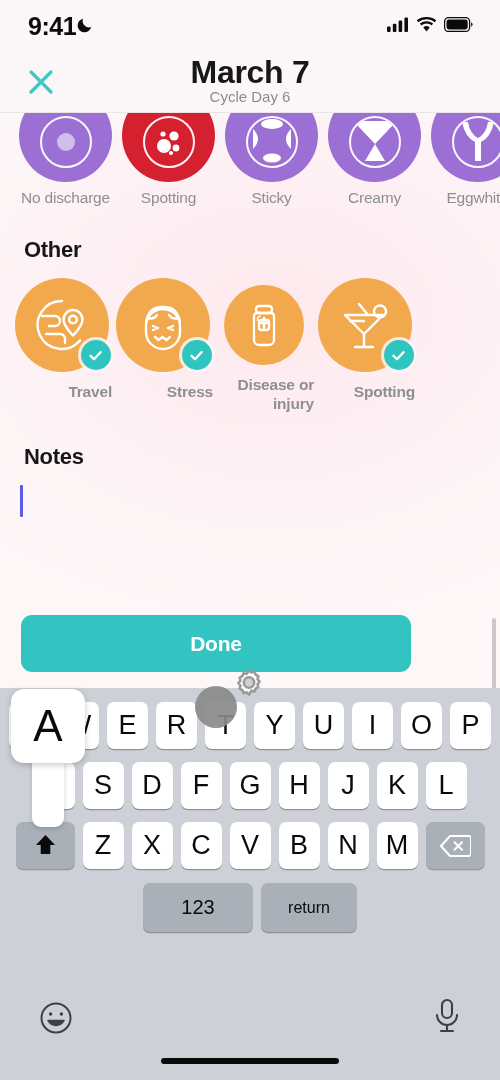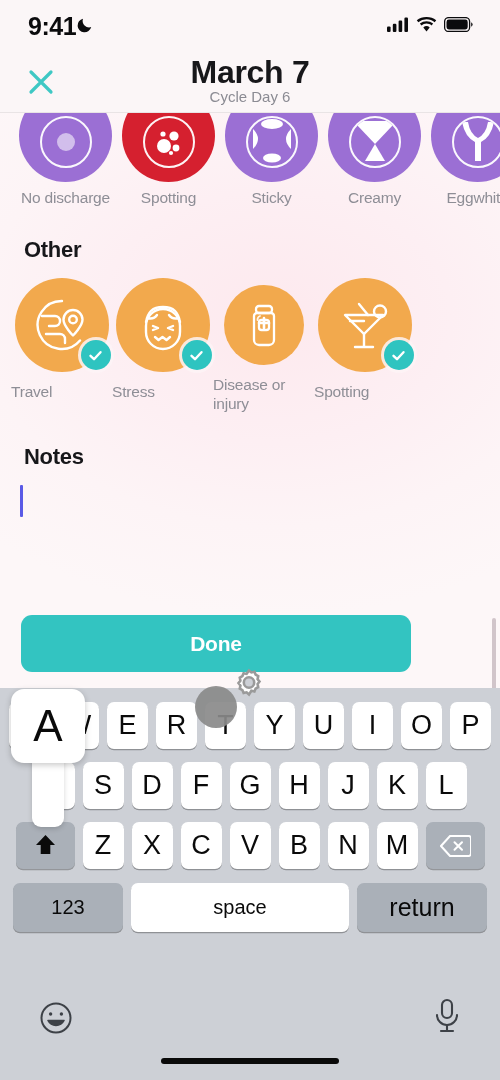--- a/index.html
+++ b/index.html
@@ -77,21 +77,21 @@
   .section-title {
     position:absolute; left:24px; font-size:22px; font-weight:700; color:#17171a;
     letter-spacing:-0.3px;
   }
 
   
   .other-row {
     position:absolute; left:0; top:278px; width:500px;
     display:flex; padding-left:11px;
   }
-  .o-item { width:101px; flex:0 0 101px; text-align:left; position:relative; }
+  .o-item { width:101px; flex:0 0 101px; text-align:right; position:relative;font-weight:bold; }
   .o-circle {
     width:94px; height:94px; border-radius:50%;
     background:#f2a94d;
     margin:0 auto; position:relative;
     display:flex; align-items:center; justify-content:center;
   }
   .o-circle.small { width:80px; height:80px; margin-top:7px; }
   .o-check {
     position:absolute; right:-2px; bottom:2px;
     width:30px; height:30px; border-radius:50%;
@@ -145,21 +145,21 @@
   .r1 { margin-top:14px; gap:8px; }
   .r1 .key { width:41px; height:47px; }
   .r2 { margin-top:13px; gap:8px; }
   .r2 .key { width:41px; height:47px; }
   .r3 { margin-top:13px; gap:8px; }
   .r3 .key { width:41px; height:47px; }
   .key.wide { width:59px; background:#aab0b8; box-shadow:0 1.2px 0 rgba(0,0,0,.28); }
   .r4 { margin-top:14px; gap:8px; }
   .key.num { width:110px; height:49px; background:#aab0b8; font-size:20px; border-radius:7px; }
   .key.space { width:218px; height:49px; font-size:20px; color:#0a0a0a; }
-  .key.ret { width:130px; height:49px; background:#aab0b8; font-size:25px; }
+  .key.ret { width:96px; height:49px; background:#aab0b8; font-size:16px; }
 
   
   .key-popup {
     position:absolute; left:11px; top:1px; width:74px; height:138px;
     z-index:25; pointer-events:none;
   }
   .kp-bubble {
     position:absolute; left:0; top:0; width:74px; height:74px;
     background:#fff; border-radius:13px;
     box-shadow:0 2px 6px rgba(0,0,0,.22);
@@ -442,21 +442,20 @@
     <div class="key wide">
       <svg width="31" height="24" viewBox="0 0 31 24">
         <path d="M10 2 L29 2 A2.6 2.6 0 0 1 31 4.6 L31 19.4 A2.6 2.6 0 0 1 29 22 L10 22 L1 12 Z" fill="none" stroke="#fff" stroke-width="2"></path>
         <path d="M14.5 8.2 L22 15.8 M22 8.2 L14.5 15.8" stroke="#fff" stroke-width="2" stroke-linecap="round"></path>
       </svg>
     </div>
   </div>
 
   <div class="kb-row r4">
     <div class="key num">123</div>
-    <div class="key space">space</div>
     <div class="key ret">return</div>
   </div>
 
   <div class="key-popup">
     <div class="kp-stem"></div>
     <div class="kp-stem2"></div>
     <div class="kp-bubble">A</div>
   </div>
 
   <div class="kb-bottom">

